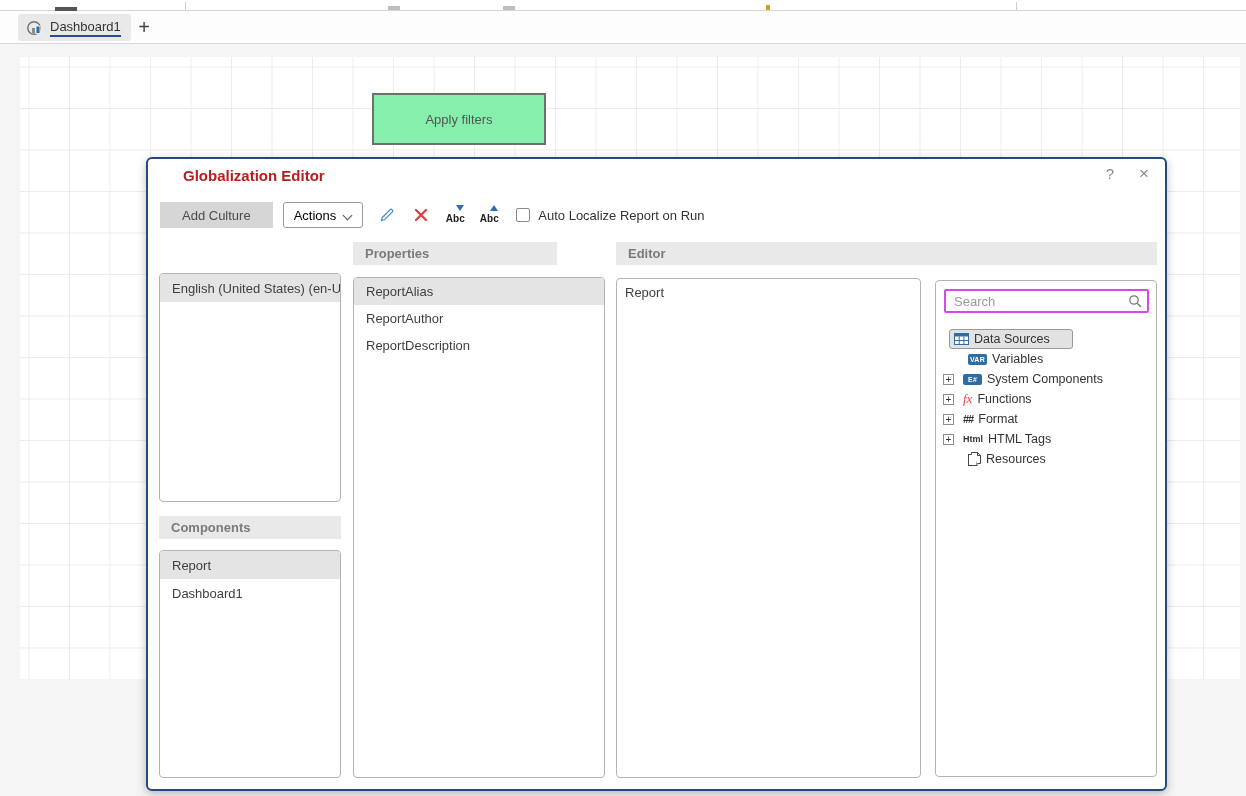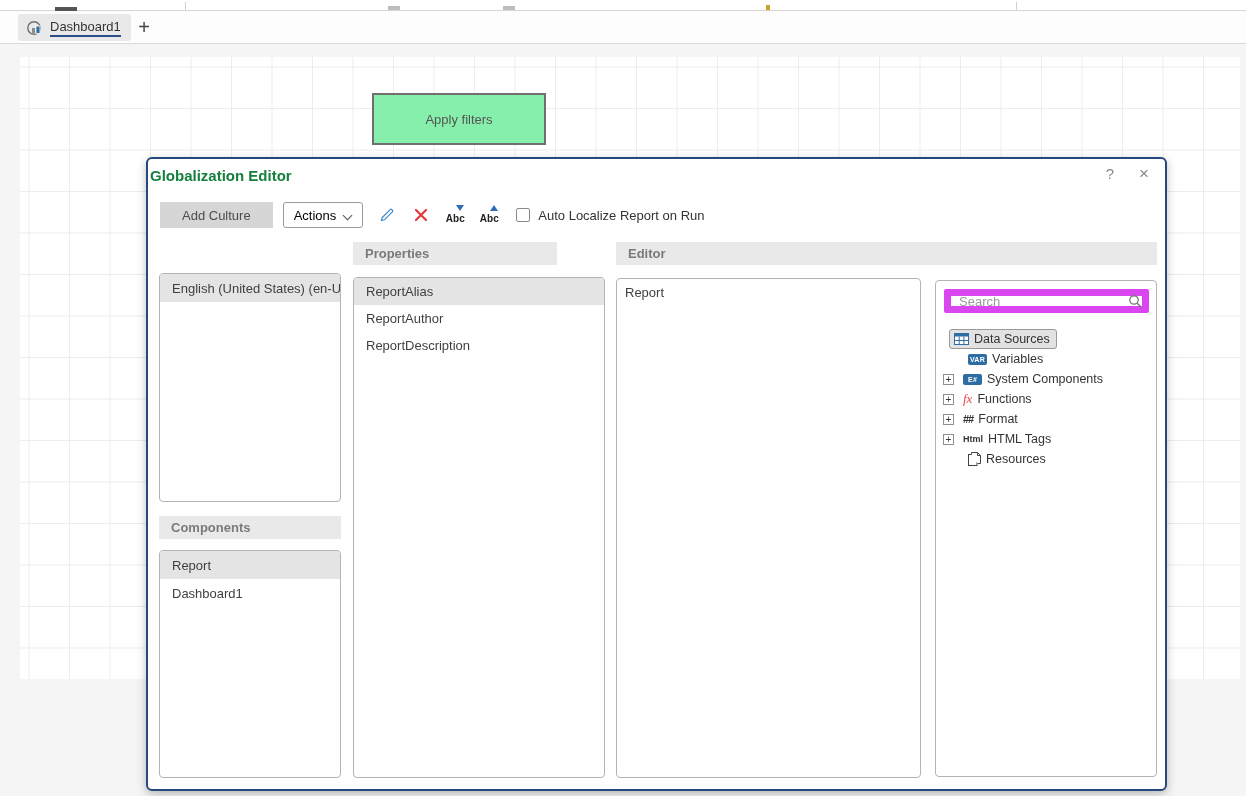--- a/index.html
+++ b/index.html
@@ -17,21 +17,21 @@
 
   
   #canvas-area { position:absolute; left:0; top:44px; width:1246px; height:752px; background:#f5f5f5; }
   #design-canvas { position:absolute; left:20px; top:13px; width:1220px; height:622px; background:#fff;
     background-image: linear-gradient(#ececeb 1px, transparent 1px), linear-gradient(90deg,#ececeb 1px, transparent 1px);
     background-size:40.5px 41.5px; background-position:8.5px 9.5px; }
   #apply-filters-btn { position:absolute; left:372px; top:93px; width:174px; height:52px; background:#86efac; border:2px solid #6f6f6f; display:flex; align-items:center; justify-content:center; font-size:13px; color:#555; cursor:pointer; }
 
   
   #dialog { position:absolute; left:146px; top:157px; width:1021px; height:634px; background:#fff; border:2px solid #25497c; border-radius:6px; box-shadow:0 3px 10px rgba(0,0,0,0.25); }
-  #dialog-title { position:absolute; left:2px; top:8px; font-size:15px; font-weight:bold; color:#15803d; }
+  #dialog-title { position:absolute; left:35px; top:8px; font-size:15px; font-weight:bold; color:#b91c1c; }
   #dialog-help { position:absolute; right:46px; top:6px; font-size:15px; color:#8a8a8a; cursor:pointer; width:18px; text-align:center; }
   #dialog-close { position:absolute; right:12px; top:5px; font-size:17px; color:#8a8a8a; cursor:pointer; width:18px; text-align:center; }
 
   
   #dlg-toolbar { position:absolute; left:12px; top:42px; height:28px; display:flex; align-items:center; }
   #add-culture-btn { height:26px; padding:0 22px; background:#d6d6d6; border:none; font-size:13px; color:#4c4c4c; font-family:inherit; cursor:pointer; }
   #actions-btn { height:26px; margin-left:10px; padding:0 10px; background:#fff; border:1px solid #9a9a9a; border-radius:3px; font-size:13px; color:#000000; display:flex; align-items:center; gap:8px; cursor:pointer; }
   .chev { width:8px; height:8px; display:inline-block; position:relative; }
   .chev::before { content:""; position:absolute; left:0; top:1px; width:6px; height:6px; border-right:1.5px solid #555; border-bottom:1.5px solid #555; transform:rotate(45deg); }
   .tool-ic { width:20px; height:22px; margin-left:14px; display:flex; align-items:center; justify-content:center; cursor:pointer; position:relative; }
@@ -57,34 +57,34 @@
   #properties-list { left:205px; top:118px; width:252px; height:501px; }
   .list-item { height:28px; display:flex; align-items:center; padding:0 0 0 12px; font-size:13px; color:#3f3f3f; white-space:nowrap; overflow:hidden; cursor:pointer; }
   .list-item.sel { background:#e4e4e4; }
 
   
   #editor-textarea { position:absolute; left:468px; top:119px; width:305px; height:500px; border:1px solid #b3b3b3; border-radius:4px; resize:none; font-family:inherit; font-size:13px; color:#3f3f3f; padding:6px 8px; outline:none; }
 
   
   #tree-panel { position:absolute; left:787px; top:121px; width:222px; height:497px; border:1px solid #b3b3b3; border-radius:4px; background:#fff; }
   #tree-search-wrap { position:absolute; left:8px; top:8px; width:205px; height:24px; }
-  #tree-search { width:100%; height:100%; border:7px solid #d946ef; border-radius:2px; font-family:inherit; font-size:13px; color:#444; padding:0 26px 0 8px; outline:none; }
+  #tree-search { width:100%; height:100%; border:2px solid #d946ef; border-radius:2px; font-family:inherit; font-size:13px; color:#444; padding:0 26px 0 8px; outline:none; }
   #tree-search::placeholder { color:#9a9a9a; }
   #search-icon { position:absolute; right:7px; top:5px; }
 
   .tree { position:absolute; left:0; top:48px; width:100%; }
   .tree-row { height:20px; display:flex; align-items:center; font-size:12.5px; color:#333; cursor:pointer; }
   .expander { width:11px; height:11px; border:1px solid #8e8e8e; background:#fff; margin-left:7px; display:flex; align-items:center; justify-content:center; font-size:10px; line-height:9px; color:#333; flex:none; }
   .no-exp { width:12px; margin-left:7px; flex:none; }
   .tree-icon { margin:0 5px 0 6px; display:flex; align-items:center; justify-content:center; flex:none; }
   .badge { min-width:19px; height:11px; background:#2e6da4; border-radius:2px; color:#fff; font-size:7px; font-weight:bold; display:flex; align-items:center; justify-content:center; padding:0 1px; letter-spacing:0.3px; }
   .fx-glyph { font-family:"Liberation Serif", serif; font-style:italic; font-size:13px; color:#ef4444; }
   .hash-glyph { font-size:11px; font-weight:bold; color:#333; letter-spacing:-1px; }
   .html-glyph { font-size:9px; font-weight:bold; color:#333; }
-  .selected-chip { display:flex; align-items:center; background:#e2e2e2; border:1px solid #999; border-radius:3px; height:20px; padding:0 6px 0 0; margin-left:13px; }
+  .selected-chip { display:flex; align-items:center; background:#e2e2e2; border:1px solid #999; border-radius:3px; height:20px; padding:0 22px 0 0; margin-left:13px; }
   .selected-chip .tree-icon { margin-left:4px; }
 </style>
 </head>
 <body>
 
 <div id="top-strip">
   <span class="strip-frag" style="left:55px; top:7px; width:22px; height:4px; background:#555;"></span>
   <span class="strip-frag" style="left:185px; top:2px; width:1px; height:8px; background:#cfcfcf;"></span>
   <span class="strip-frag" style="left:388px; top:6px; width:12px; height:4px; background:#bdbdbd;"></span>
   <span class="strip-frag" style="left:503px; top:6px; width:12px; height:4px; background:#bdbdbd;"></span>

